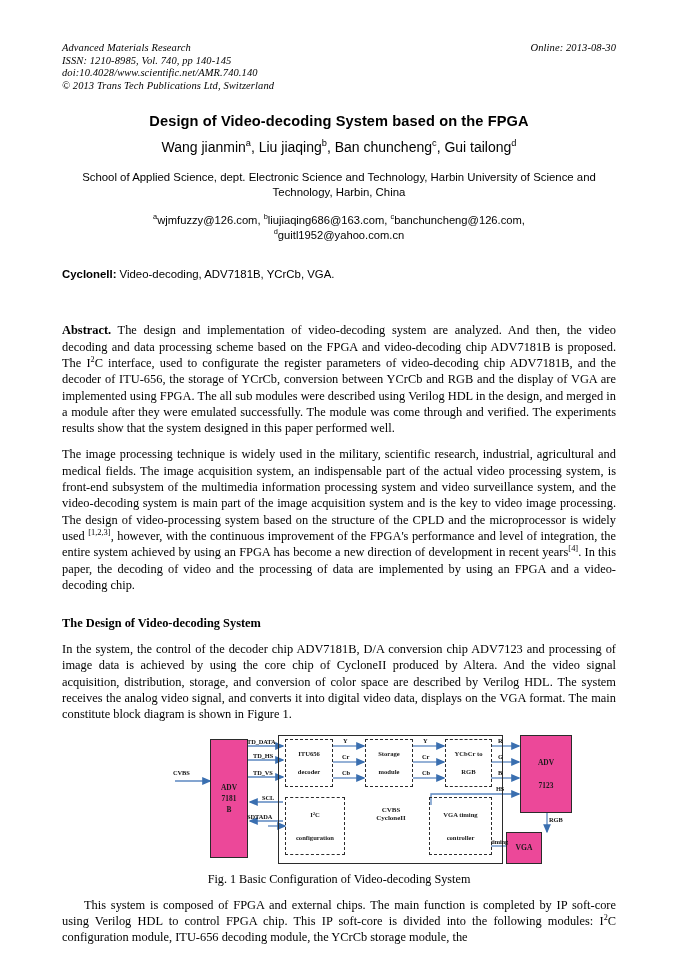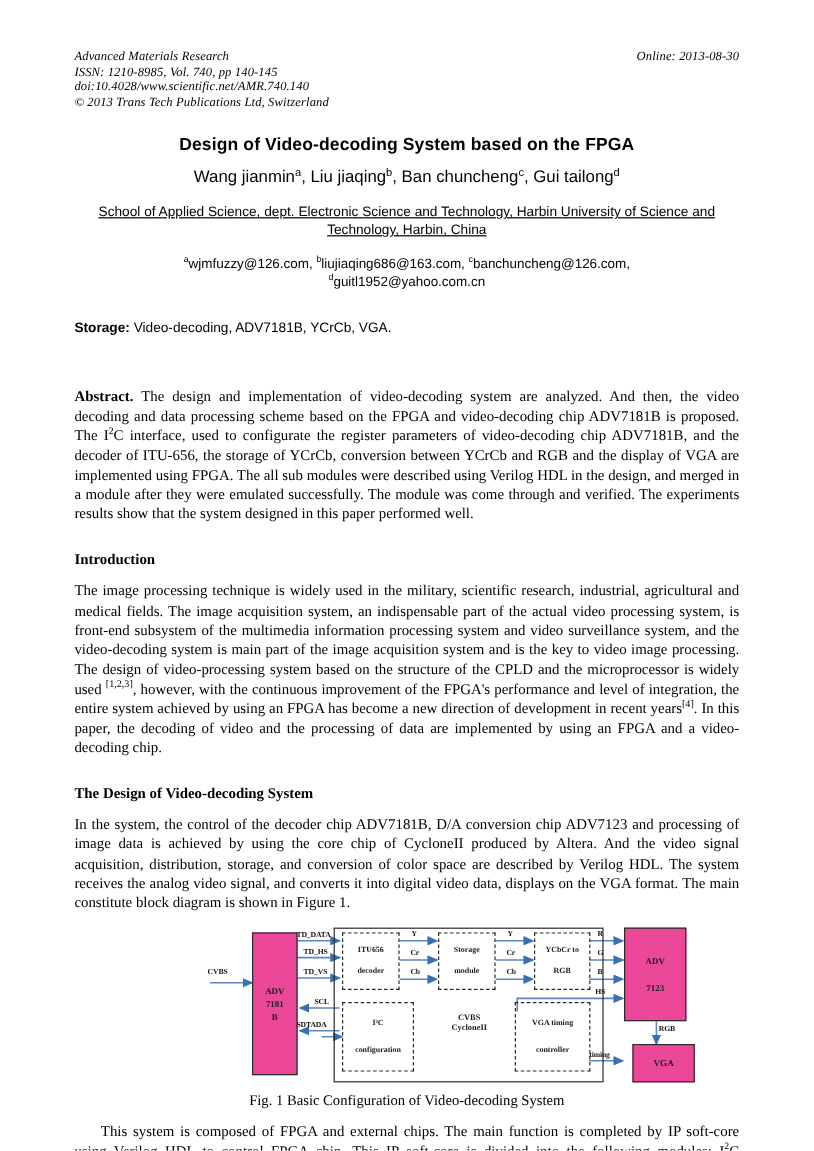--- a/index.html
+++ b/index.html
@@ -62,21 +62,20 @@
     font-size: 14px;
     line-height: 17px;
   }
   .affil {
     margin-top: 14px;
     text-align: center;
     font-family: "Liberation Sans", "DejaVu Sans", sans-serif;
     font-size: 11.4px;
     line-height: 15px;
     padding: 0 10px;
-    text-decoration: underline;
   }
   .emails {
     margin-top: 13px;
     text-align: center;
     font-family: "Liberation Sans", "DejaVu Sans", sans-serif;
     font-size: 11.2px;
     line-height: 15px;
   }
   sup { font-size: 0.66em; vertical-align: super; line-height: 0; }
 
@@ -211,30 +210,29 @@
 
     <div class="title">Design of Video-decoding System based on the FPGA</div>
     <div class="authors">Wang jianmin<sup>a</sup>, Liu jiaqing<sup>b</sup>, Ban chuncheng<sup>c</sup>, Gui tailong<sup>d</sup></div>
     <div class="affil">School of Applied Science, dept. Electronic Science and Technology, Harbin University of Science and Technology, Harbin, China</div>
     <div class="emails">
       <div><sup>a</sup>wjmfuzzy@126.com, <sup>b</sup>liujiaqing686@163.com, <sup>c</sup>banchuncheng@126.com,</div>
       <div><sup>d</sup>guitl1952@yahoo.com.cn</div>
     </div>
 
     <div class="keywords">
-      <b>Storage:</b>
+      <b>CycloneII:</b>
       <span>Video-decoding, ADV7181B, YCrCb, VGA.</span>
     </div>
 
     <div class="abstract">
       <b>Abstract.</b>
       <span>The design and implementation of video-decoding system are analyzed. And then, the video decoding and data processing scheme based on the FPGA and video-decoding chip ADV7181B is proposed. The I<sup>2</sup>C interface, used to configurate the register parameters of video-decoding chip ADV7181B, and the decoder of ITU-656, the storage of YCrCb, conversion between YCrCb and RGB and the display of VGA are implemented using FPGA. The all sub modules were described using Verilog HDL in the design, and merged in a module after they were emulated successfully. The module was come through and verified. The experiments results show that the system designed in this paper performed well.</span>
     </div>
 
-    <h2 class="sec">Introduction</h2>
     <p class="para">The image processing technique is widely used in the military, scientific research, industrial, agricultural and medical fields. The image acquisition system, an indispensable part of the actual video processing system, is front-end subsystem of the multimedia information processing system and video surveillance system, and the video-decoding system is main part of the image acquisition system and is the key to video image processing. The design of video-processing system based on the structure of the CPLD and the microprocessor is widely used <sup class="sup-ref">[1,2,3]</sup>, however, with the continuous improvement of the FPGA's performance and level of integration, the entire system achieved by using an FPGA has become a new direction of development in recent years<sup class="sup-ref">[4]</sup>. In this paper, the decoding of video and the processing of data are implemented by using an FPGA and a video-decoding chip.</p>
 
     <h2 class="sec">The Design of Video-decoding System</h2>
     <p class="para">In the system, the control of the decoder chip ADV7181B, D/A conversion chip ADV7123 and processing of image data is achieved by using the core chip of CycloneII produced by Altera. And the video signal acquisition, distribution, storage, and conversion of color space are described by Verilog HDL. The system receives the analog video signal, and converts it into digital video data, displays on the VGA format. The main constitute block diagram is shown in Figure 1.</p>
 
     <div class="figure-wrap">
       <div class="fig">
 
         <svg width="400" height="133">
           <defs>
@@ -314,21 +312,21 @@
         <div class="ftext" style="left:186px; top:73px; width:64px;">
           <div>CVBS</div>
           <div style="">CycloneII</div>
         </div>
 
         <div class="box" style="left:347px; top:2px; width:52px; height:78px; font-size:7.4px;">
           <span>ADV</span>
           <span style="margin-top:12px;">7123</span>
         </div>
 
-        <div class="box" style="left:354px; top:99px; width:52px; height:32px; font-size:7.6px;">
+        <div class="box" style="left:333px; top:99px; width:36px; height:32px; font-size:7.6px;">
           <span>VGA</span>
         </div>
 
         <div class="lbl" style="left:0px;   top:36px;">CVBS</div>
         <div class="lbl" style="left:74px;  top:5px;">TD_DATA</div>
         <div class="lbl" style="left:80px;  top:19px;">TD_HS</div>
         <div class="lbl" style="left:80px;  top:36px;">TD_VS</div>
         <div class="lbl" style="left:89px;  top:61px;">SCL</div>
         <div class="lbl" style="left:74px;  top:80px;">SDTADA</div>
 

